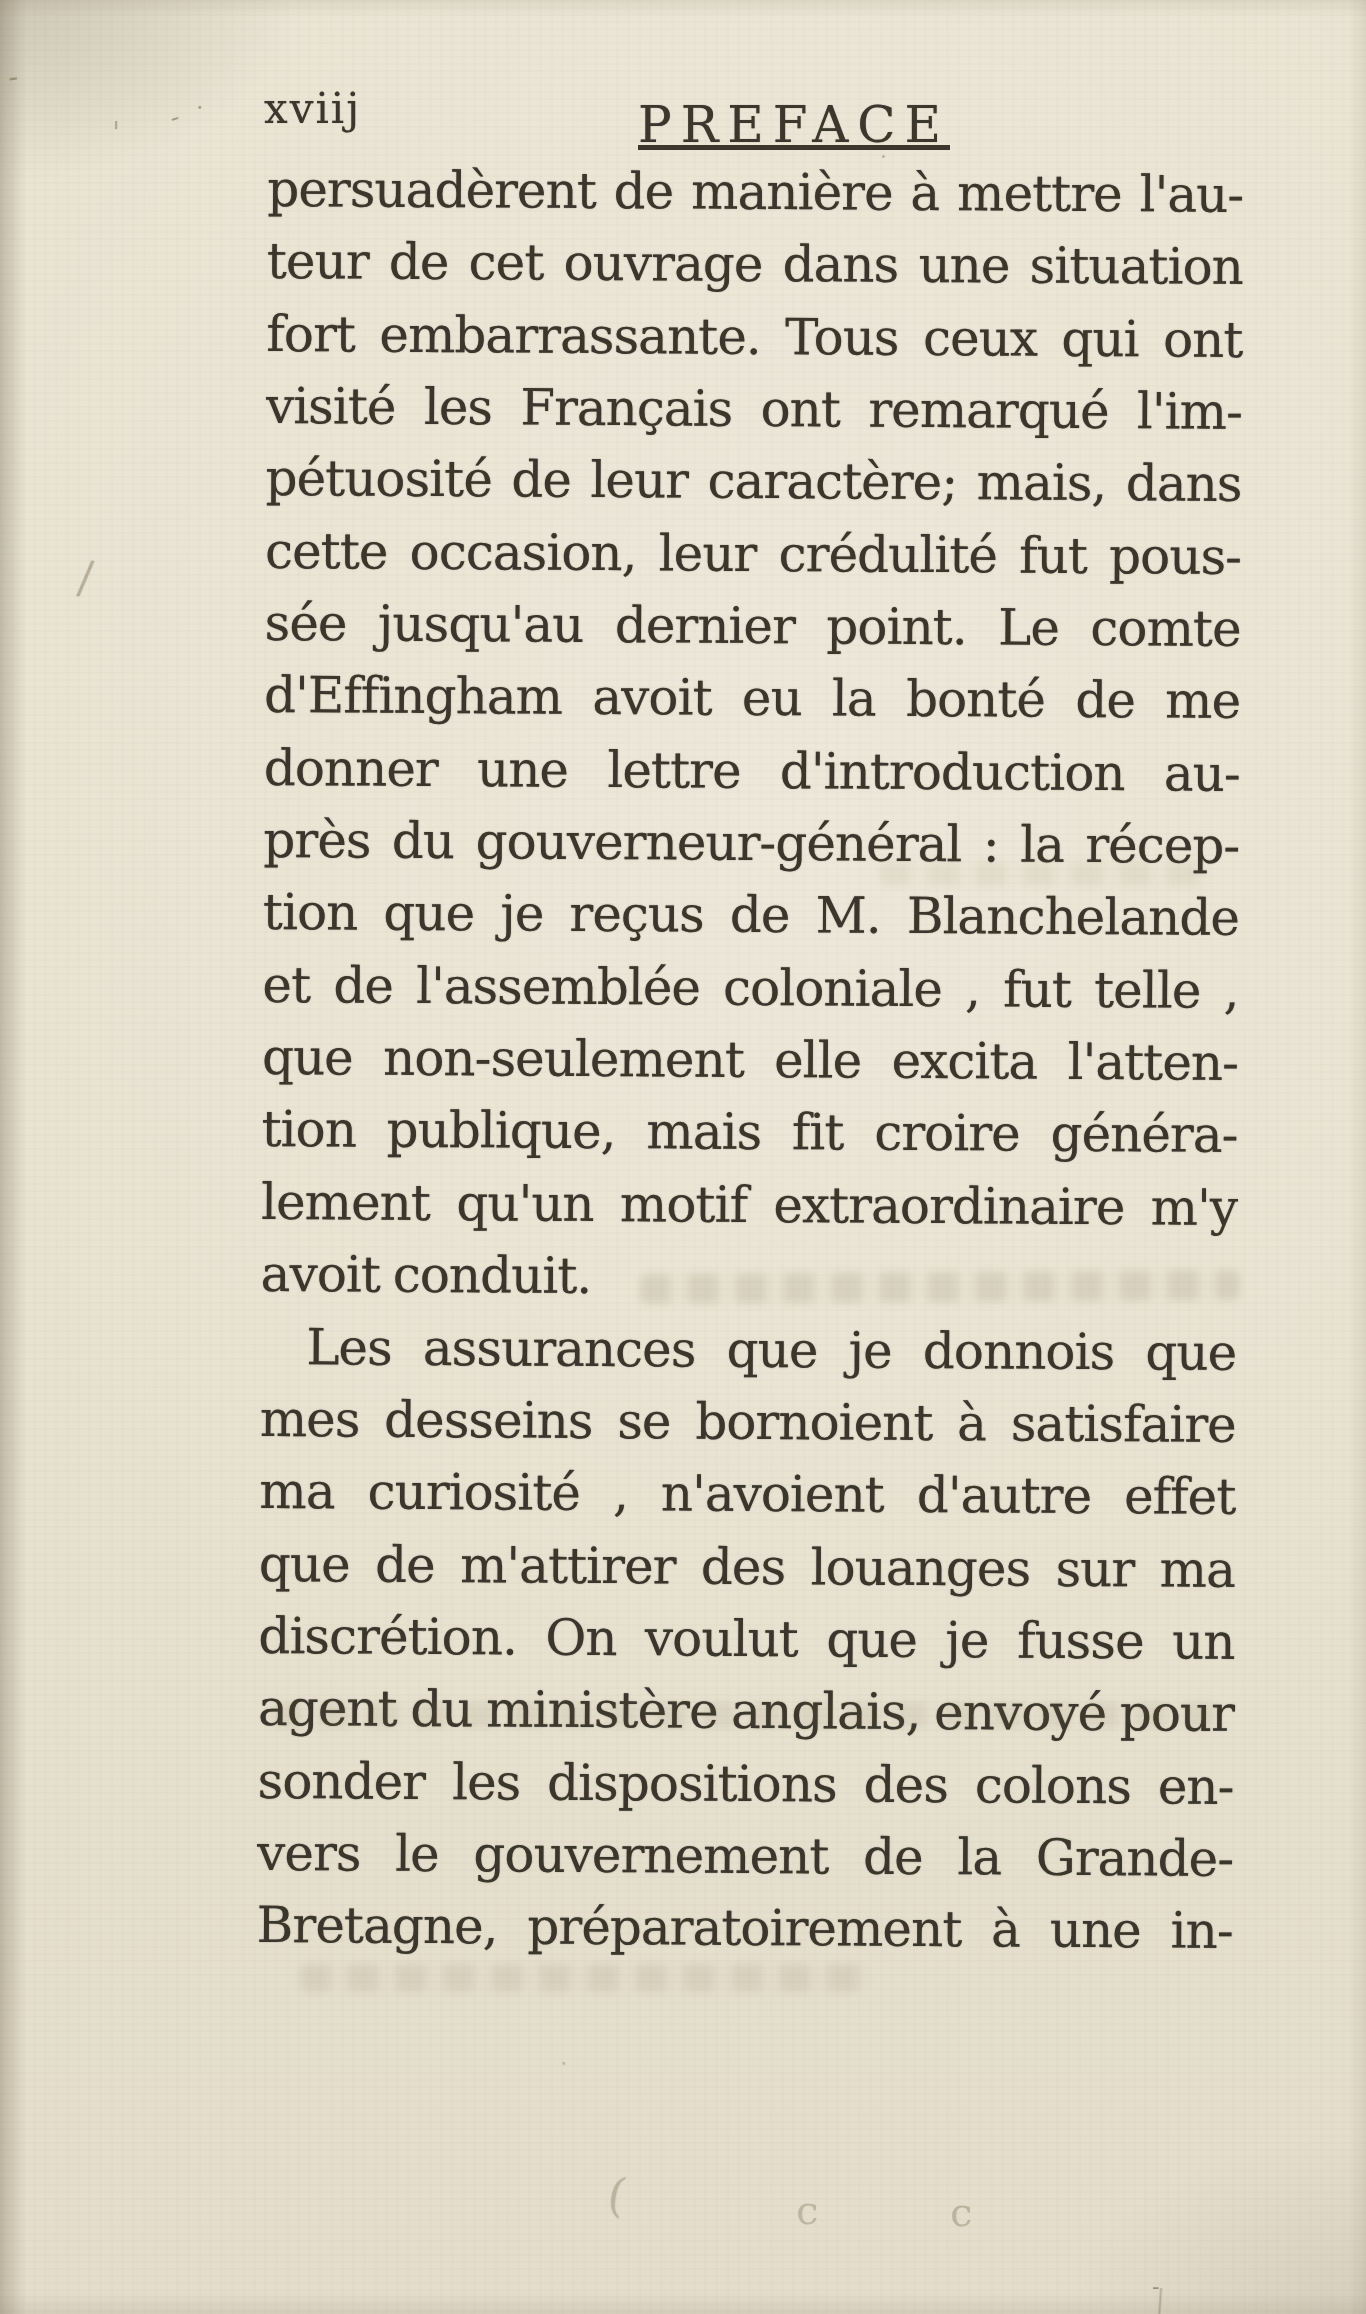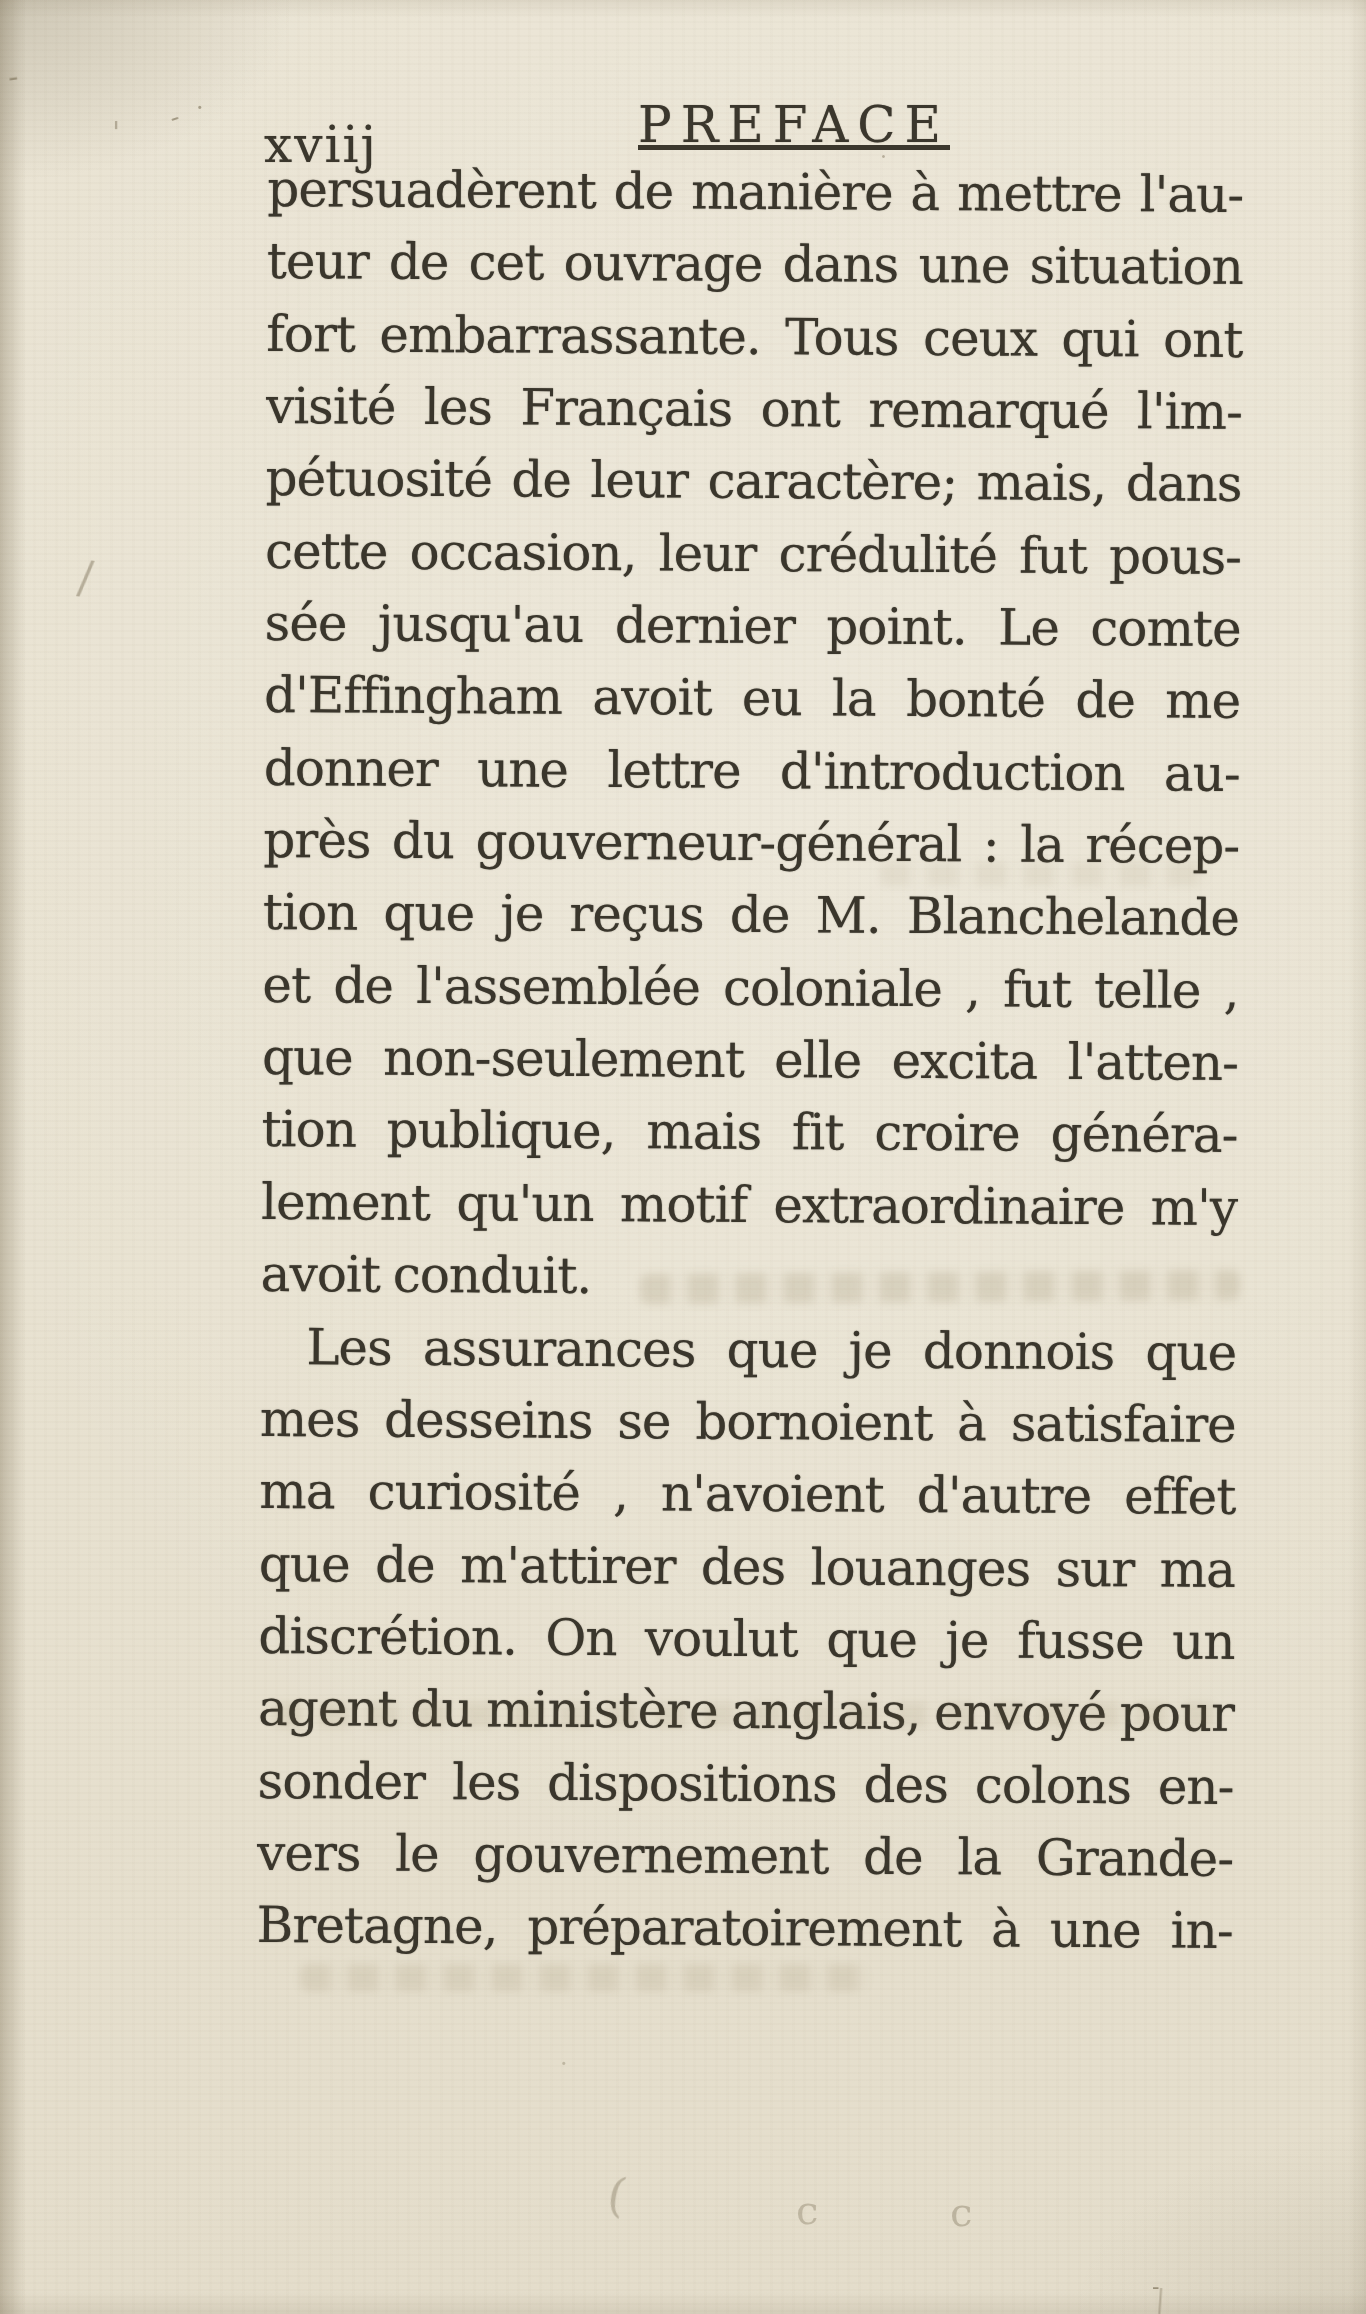--- a/index.html
+++ b/index.html
@@ -16,22 +16,22 @@
     position:absolute;inset:0;pointer-events:none;
     background:
       linear-gradient(90deg, rgba(104,91,64,.30) 0, rgba(104,91,64,0) 26px),
       linear-gradient(270deg, rgba(104,91,64,.10) 0, rgba(0,0,0,0) 18px),
       linear-gradient(180deg, rgba(104,91,64,.10) 0, rgba(0,0,0,0) 18px),
       linear-gradient(0deg, rgba(104,91,64,.12) 0, rgba(0,0,0,0) 22px),
       radial-gradient(420px 260px at 0% 0%, rgba(92,82,58,.20), rgba(0,0,0,0) 70%),
       radial-gradient(420px 260px at 100% 100%, rgba(92,82,58,.10), rgba(0,0,0,0) 70%);
   }
   .pagenum{
-    position:absolute;left:264px;top:120px;
-    font-size:50px;line-height:1;color:#3b372d;letter-spacing:2px;
+    position:absolute;left:264px;top:88px;
+    font-size:42px;line-height:1;color:#3b372d;letter-spacing:2px;
     text-shadow:0 0 1px rgba(58,54,44,.55);
   }
   .title{
     position:absolute;left:638px;top:100px;
     font-size:50px;line-height:1;color:#3b372d;letter-spacing:9px;
     text-shadow:0 0 1px rgba(58,54,44,.6);
     text-decoration:underline;
   }
   .text-block{
     position:absolute;left:262px;top:156px;width:976px;

